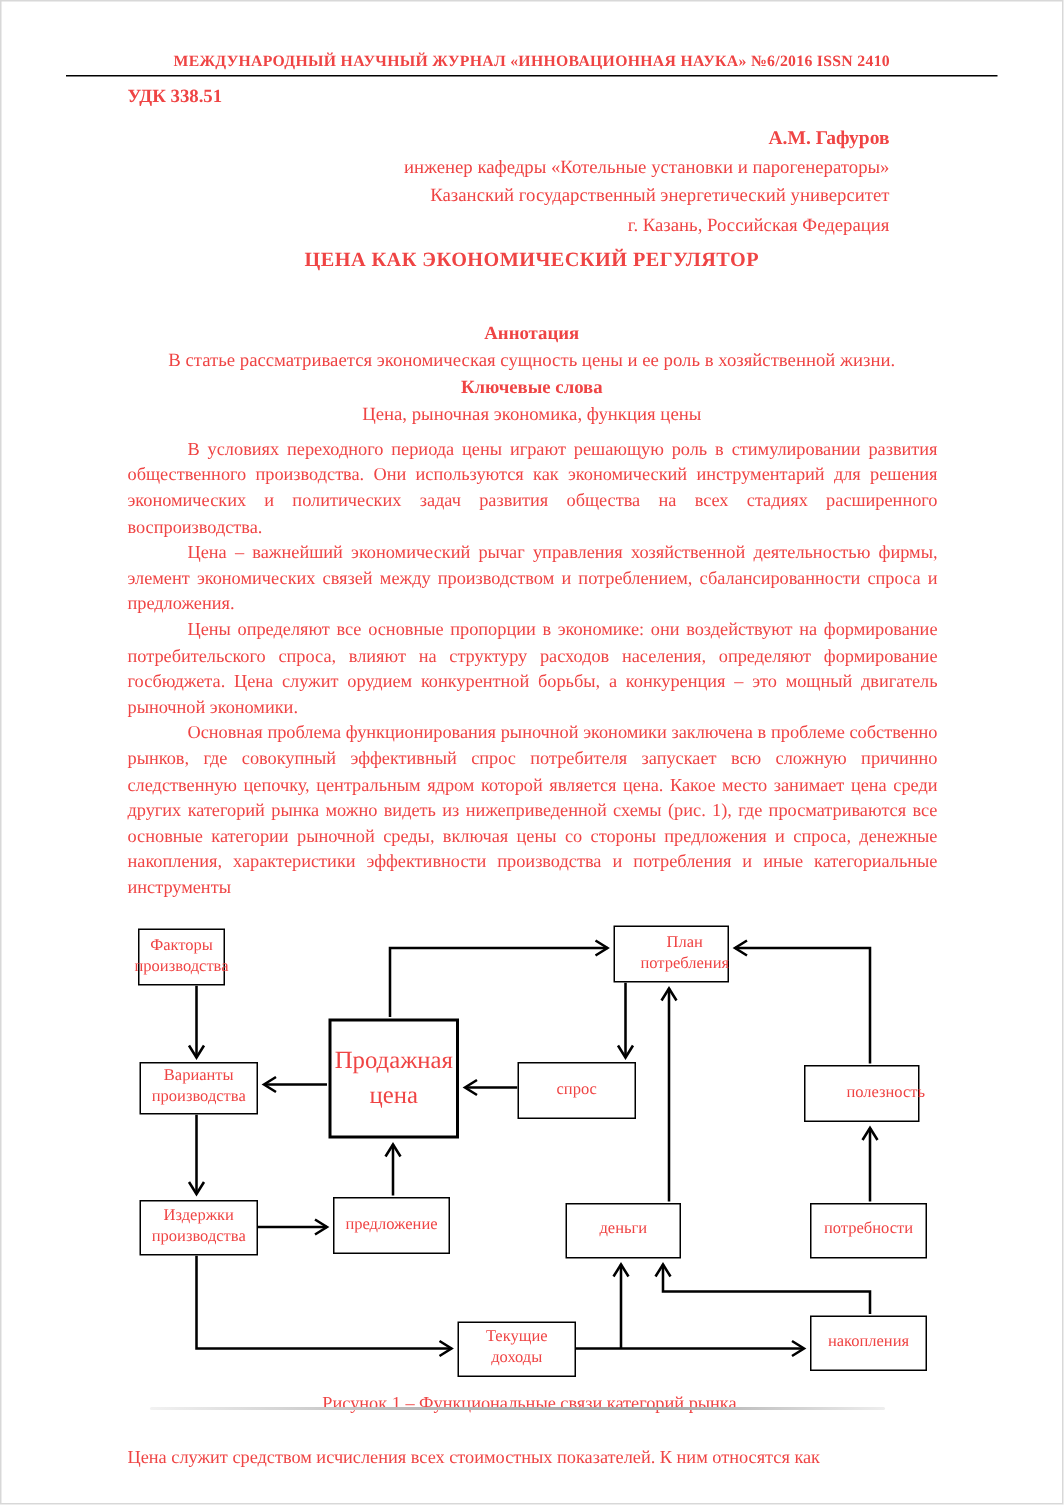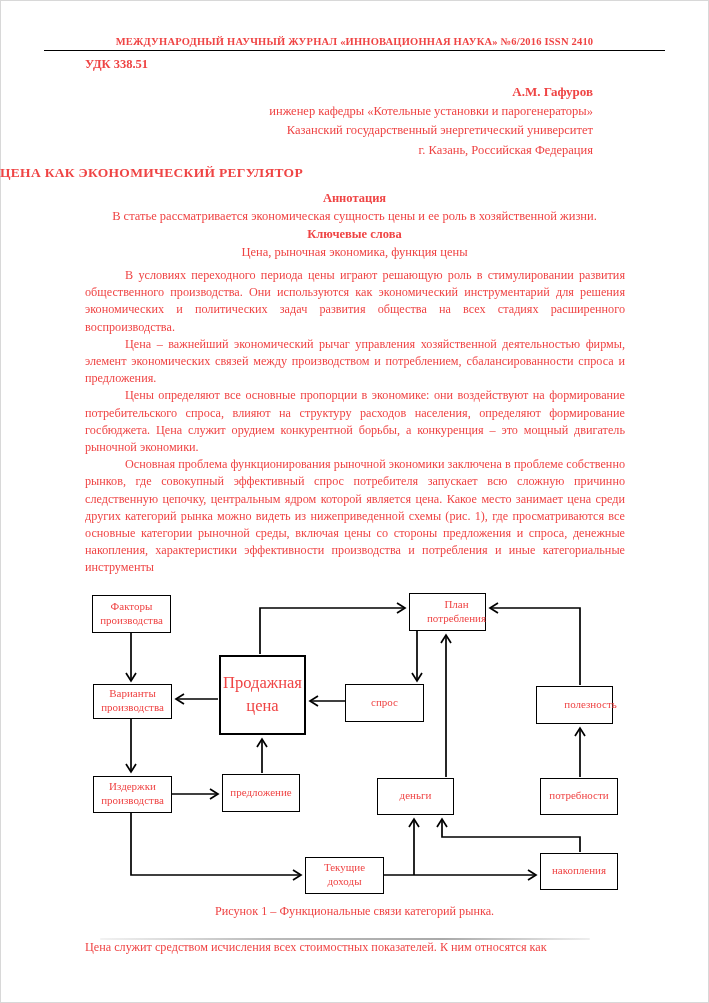--- a/index.html
+++ b/index.html
@@ -33,26 +33,27 @@
   }
   .author-block{
     margin:10px 116px 0 0;
     text-align:right;
     font-size:12.5px;
     line-height:19.5px;
   }
   .author-name{font-weight:bold;font-size:13px;}
   .paper-title{
     margin-top:5px;
+    text-align:center;
     font-weight:bold;
     font-size:13.5px;
     letter-spacing:.3px;
   }
   .section-heading{
-    margin-top:10px;
+    margin-top:34px;
     text-align:center;
     font-weight:bold;
     font-size:12.5px;
   }
   .centered-line{
     margin-top:3px;
     text-align:center;
     font-size:12.5px;
   }
   .kw-heading{margin-top:3px;}
@@ -154,21 +155,21 @@
         <polyline points="446,726 446,584" fill="none" stroke="#000000" stroke-width="1.7" marker-end="url(#arr)"></polyline>
         <polyline points="580,726 580,677" fill="none" stroke="#000000" stroke-width="1.7" marker-end="url(#arr)"></polyline>
         <polyline points="131,668 131,721" fill="none" stroke="#000000" stroke-width="1.7" marker-end="url(#arr)"></polyline>
         <polyline points="172,743 218,743" fill="none" stroke="#000000" stroke-width="1.7" marker-end="url(#arr)"></polyline>
         <polyline points="262,722 262,688" fill="none" stroke="#000000" stroke-width="1.7" marker-end="url(#arr)"></polyline>
         <polyline points="131,762 131,824 301,824" fill="none" stroke="#000000" stroke-width="1.7" marker-end="url(#arr)"></polyline>
         <polyline points="384,824 536,824" fill="none" stroke="#000000" stroke-width="1.7" marker-end="url(#arr)"></polyline>
         <polyline points="414,824 414,768" fill="none" stroke="#000000" stroke-width="1.7" marker-end="url(#arr)"></polyline>
         <polyline points="580,801 580,786 442,786 442,768" fill="none" stroke="#000000" stroke-width="1.7" marker-end="url(#arr)"></polyline>
       </svg>
-      <div class="dbox" style="left: 92px; top: 4px; width: 79px; height: 38px;">Факторы производства</div>
+      <div class="dbox" style="left: 92px; top: 4px; width: 58px; height: 38px;">Факторы производства</div>
       <div class="dbox" style="left: 409px; top: 2px; width: 77px; height: 38px; padding-left: 20px;">План потребления</div>
       <div class="dbox big" style="left: 219px; top: 64px; width: 87px; height: 80px;">Продажная цена</div>
       <div class="dbox" style="left: 93px; top: 93px; width: 79px; height: 35px;">Варианты производства</div>
       <div class="dbox" style="left: 345px; top: 93px; width: 79px; height: 38px;">спрос</div>
       <div class="dbox" style="left: 536px; top: 95px; width: 77px; height: 38px; padding-left: 34px;">полезность</div>
       <div class="dbox" style="left: 93px; top: 185px; width: 79px; height: 37px;">Издержки производства</div>
       <div class="dbox" style="left: 222px; top: 183px; width: 78px; height: 38px;">предложение</div>
       <div class="dbox" style="left: 377px; top: 187px; width: 77px; height: 37px;">деньги</div>
       <div class="dbox" style="left: 540px; top: 187px; width: 78px; height: 37px;">потребности</div>
       <div class="dbox" style="left: 305px; top: 266px; width: 79px; height: 37px;">Текущие доходы</div>

